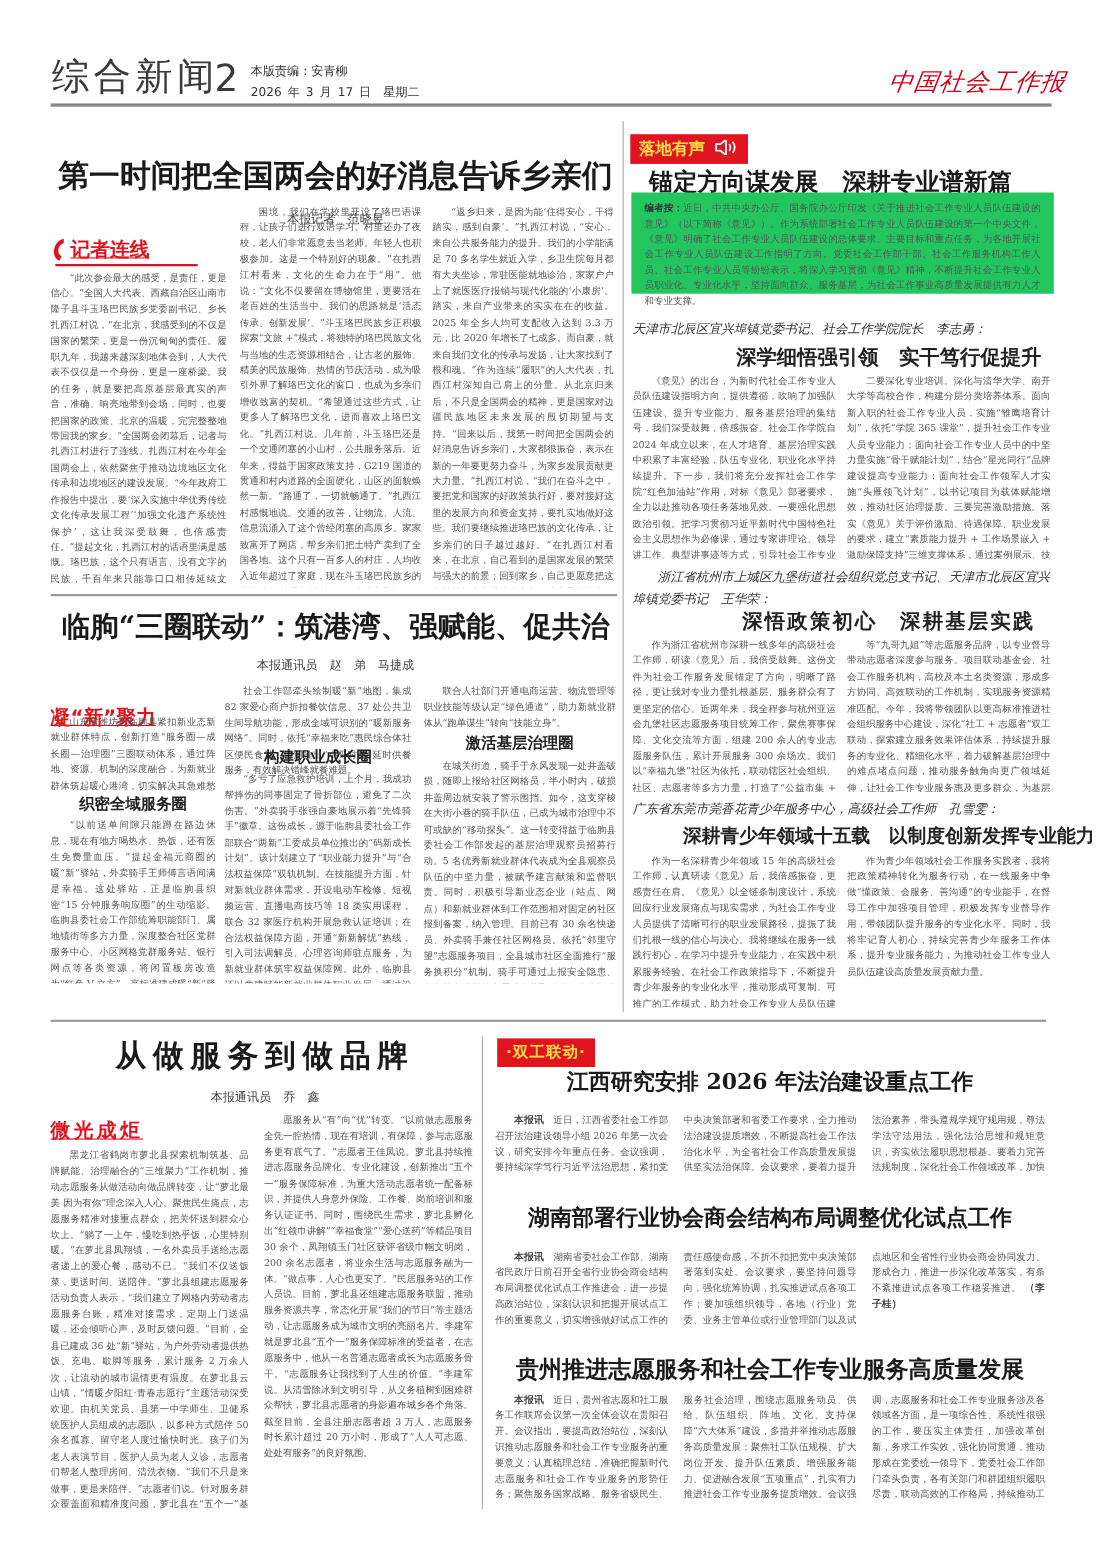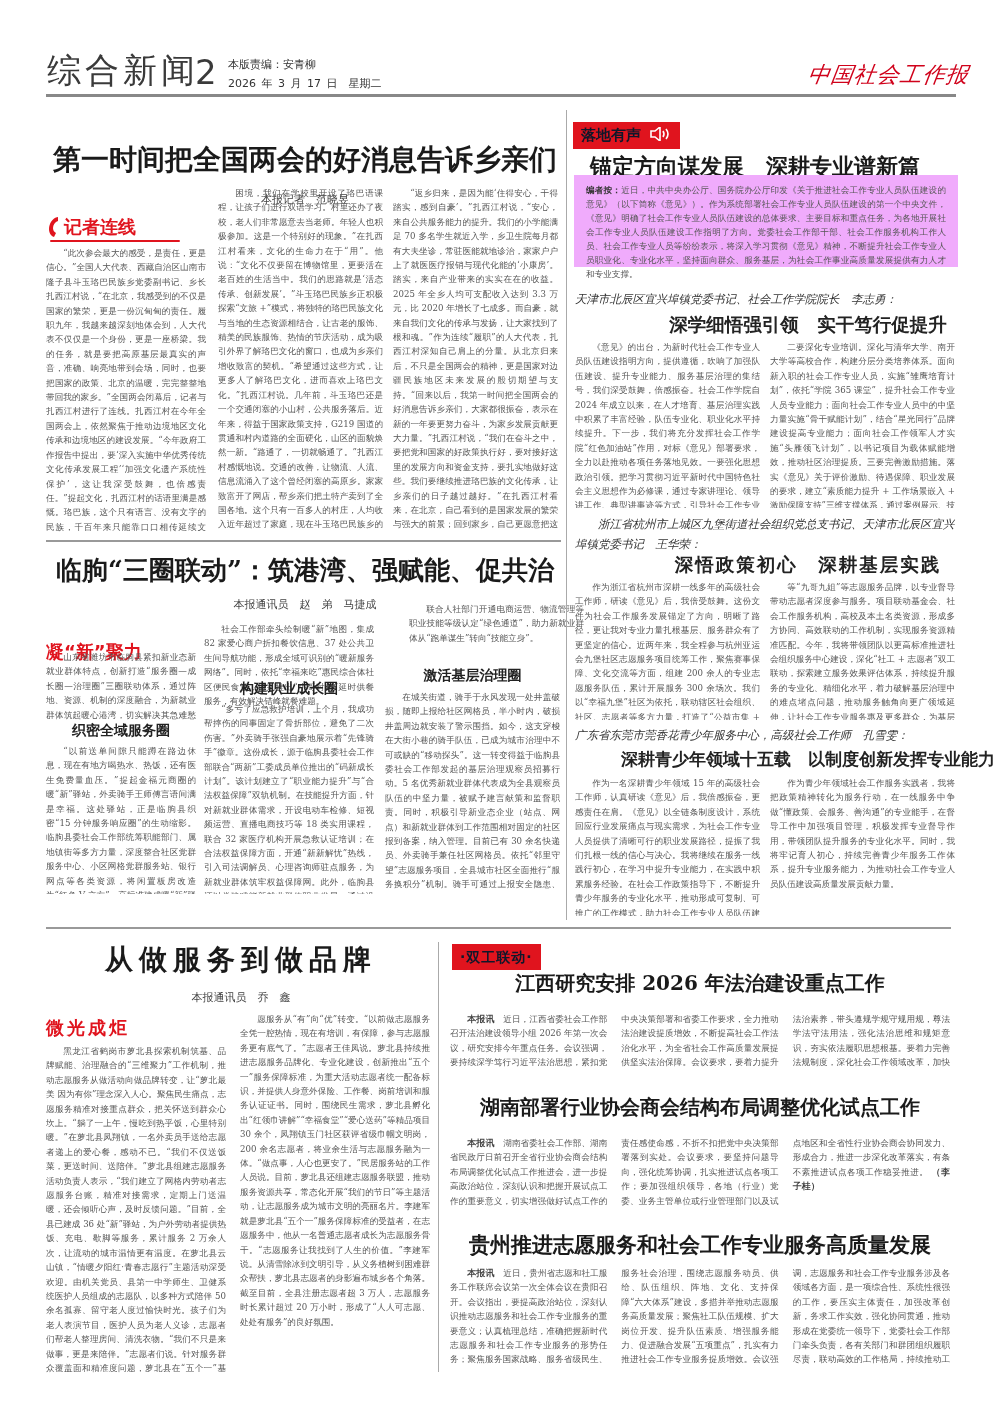--- a/index.html
+++ b/index.html
@@ -11,31 +11,31 @@
   .section-name { left: 47px; top: 50px; font-family: "DejaVu Sans", "Liberation Sans", sans-serif; font-size: 34px; color: #3a3a3a; letter-spacing: 4px; line-height: 40px; }
   .page-num { left: 195px; top: 52px; font-family: "DejaVu Sans", "Liberation Sans", sans-serif; font-size: 34px; color: #3a3a3a; line-height: 40px; }
   .editor { left: 228px; top: 57px; font-family: "DejaVu Sans", sans-serif; font-size: 11px; color: #333; }
   .date { left: 228px; top: 76px; font-family: "DejaVu Sans", sans-serif; font-size: 11px; color: #333; word-spacing: 2px; }
   .logo { left: 808px; top: 60px; font-family: "DejaVu Serif", serif; font-style: italic; font-size: 22px; color: #d0021b; letter-spacing: 1px; transform: skewX(-8deg); }
   .mast-rule { left: 46px; top: 94px; width: 910px; height: 3px; background: #888; }
 
   
   .h-main { font-family: "DejaVu Serif", serif; font-weight: bold; color: #1a1a1a; text-align: center; white-space: nowrap; }
   .byline { font-family: "DejaVu Serif", serif; font-size: 11px; color: #444; text-align: center; }
-  .red-kicker { font-family: "DejaVu Sans", sans-serif; font-weight: bold; color: #e0141e; }
+  .red-kicker { font-family: "DejaVu Sans", sans-serif; font-weight: bold; color: #e0141e; text-decoration: underline; }
   .sub-head { font-family: "DejaVu Sans", sans-serif; font-weight: bold; font-size: 14px; color: #222; text-align: center; }
 
   .col { font-family: "DejaVu Serif", serif; font-size: 8.6px; line-height: 14.4px; color: #555; text-align: justify; overflow: hidden; }
   .col p { text-indent: 2em; }
 
   .vrule { width: 1px; background: #aaa; }
   .hrule { height: 2px; background: #999; }
 
-  .tag-red { background: #e0141e; color: #0f172a; font-family: "DejaVu Sans", sans-serif; font-weight: bold; font-size: 15px; padding: 2px 8px; line-height: 22px; }
-  .editor-note { left: 574px; top: 175px; width: 384px; height: 92px; background: #f0abfc; padding: 8px 12px; font-family: "DejaVu Serif", serif; font-size: 8.6px; line-height: 14px; color: #555; text-align: justify; }
+  .tag-red { background: #e0141e; color: #fde047; font-family: "DejaVu Sans", sans-serif; font-weight: bold; font-size: 15px; padding: 2px 8px; line-height: 22px; }
+  .editor-note { left: 574px; top: 175px; width: 384px; height: 92px; background: #22c55e; padding: 8px 12px; font-family: "DejaVu Serif", serif; font-size: 8.6px; line-height: 14px; color: #555; text-align: justify; }
   .editor-note b { color: #333; }
   .person-line { font-family: "DejaVu Serif", serif; font-style: italic; font-size: 11.5px; color: #333; }
   .sec-head { font-family: "DejaVu Sans", sans-serif; font-weight: bold; font-size: 18.5px; color: #222; text-align: center; white-space: nowrap; margin-left: 43px; }
   .credit { font-family: "DejaVu Serif", serif; font-size: 9px; color: #444; font-weight: bold; }
 </style>
 </head>
 <body>
 
 <div class="abs section-name">综合新闻</div>
 <div class="abs page-num">2</div>
@@ -82,21 +82,21 @@
   </div>
 
 <div class="abs col" style="left:204px; top:622px; width:170px; height:92px;">
     <p>社会工作部牵头绘制暖“新”地图，集成 82 家爱心商户折扣餐饮信息、37 处公共卫生间导航功能，形成全域可识别的“暖新服务网络”。同时，依托“幸福来吃”惠民综合体社区便民食堂，特别推出“小哥时刻”延时供餐服务，有效解决错峰就餐难题。</p>
   </div>
 <div class="abs sub-head" style="left:204px; top:680px; width:170px;">构建职业成长圈</div>
 <div class="abs col" style="left:204px; top:702px; width:170px; height:192px;">
     <p>“多亏了应急救护培训，上个月，我成功帮摔伤的同事固定了骨折部位，避免了二次伤害。”外卖骑手张强自豪地展示着“先锋骑手”徽章。这份成长，源于临朐县委社会工作部联合“两新”工委成员单位推出的“码新成长计划”。该计划建立了“职业能力提升”与“合法权益保障”双轨机制。在技能提升方面，针对新就业群体需求，开设电动车检修、短视频运营、直播电商技巧等 18 类实用课程，联合 32 家医疗机构开展急救认证培训；在合法权益保障方面，开通“新新解忧”热线，引入司法调解员、心理咨询师驻点服务，为新就业群体筑牢权益保障网。此外，临朐县还以党建赋能新就业群体职业发展，通过设立“红色先锋岗”，选树党员骑手标杆，开展“先锋故事会”分享技能与心得等方式，强化典型引领。同时，县委社会工作部</p>
   </div>
 
-<div class="abs col" style="left:385px; top:602px; width:175px; height:50px;margin-left:24px;">
+<div class="abs col" style="left:385px; top:622px; width:175px; height:50px;">
     <p>联合人社部门开通电商运营、物流管理等职业技能等级认定“绿色通道”，助力新就业群体从“跑单谋生”转向“技能立身”。</p>
   </div>
 <div class="abs sub-head" style="left:385px; top:667px; width:175px;">激活基层治理圈</div>
 <div class="abs col" style="left:385px; top:690px; width:175px; height:204px;">
     <p>在城关街道，骑手于永风发现一处井盖破损，随即上报给社区网格员，半小时内，破损井盖周边就安装了警示围挡。如今，这支穿梭在大街小巷的骑手队伍，已成为城市治理中不可或缺的“移动探头”。这一转变得益于临朐县委社会工作部发起的基层治理观察员招募行动。5 名优秀新就业群体代表成为全县观察员队伍的中坚力量，被赋予建言献策和监督职责。同时，积极引导新业态企业（站点、网点）和新就业群体到工作范围相对固定的社区报到备案，纳入管理。目前已有 30 余名快递员、外卖骑手兼任社区网格员。依托“邻里守望”志愿服务项目，全县城市社区全面推行“服务换积分”机制。骑手可通过上报安全隐患、参与助老送餐等志愿服务获取积分，作为评优依据。丽丰快递站点负责人深有感触：“现在骑手们送件时都多留一份心，成了社区的‘流动哨兵’，发现问题随手一拍，及时上报，社区环境更安全，我们自己也更有成就感了。”</p>
   </div>
 
 <div class="abs hrule" style="left:46px; top:927px; width:905px;"></div>
 
 <div class="abs h-main" style="left:46px; top:940px; width:390px; font-size:28px; line-height:40px; letter-spacing:6px;">从做服务到做品牌</div>

